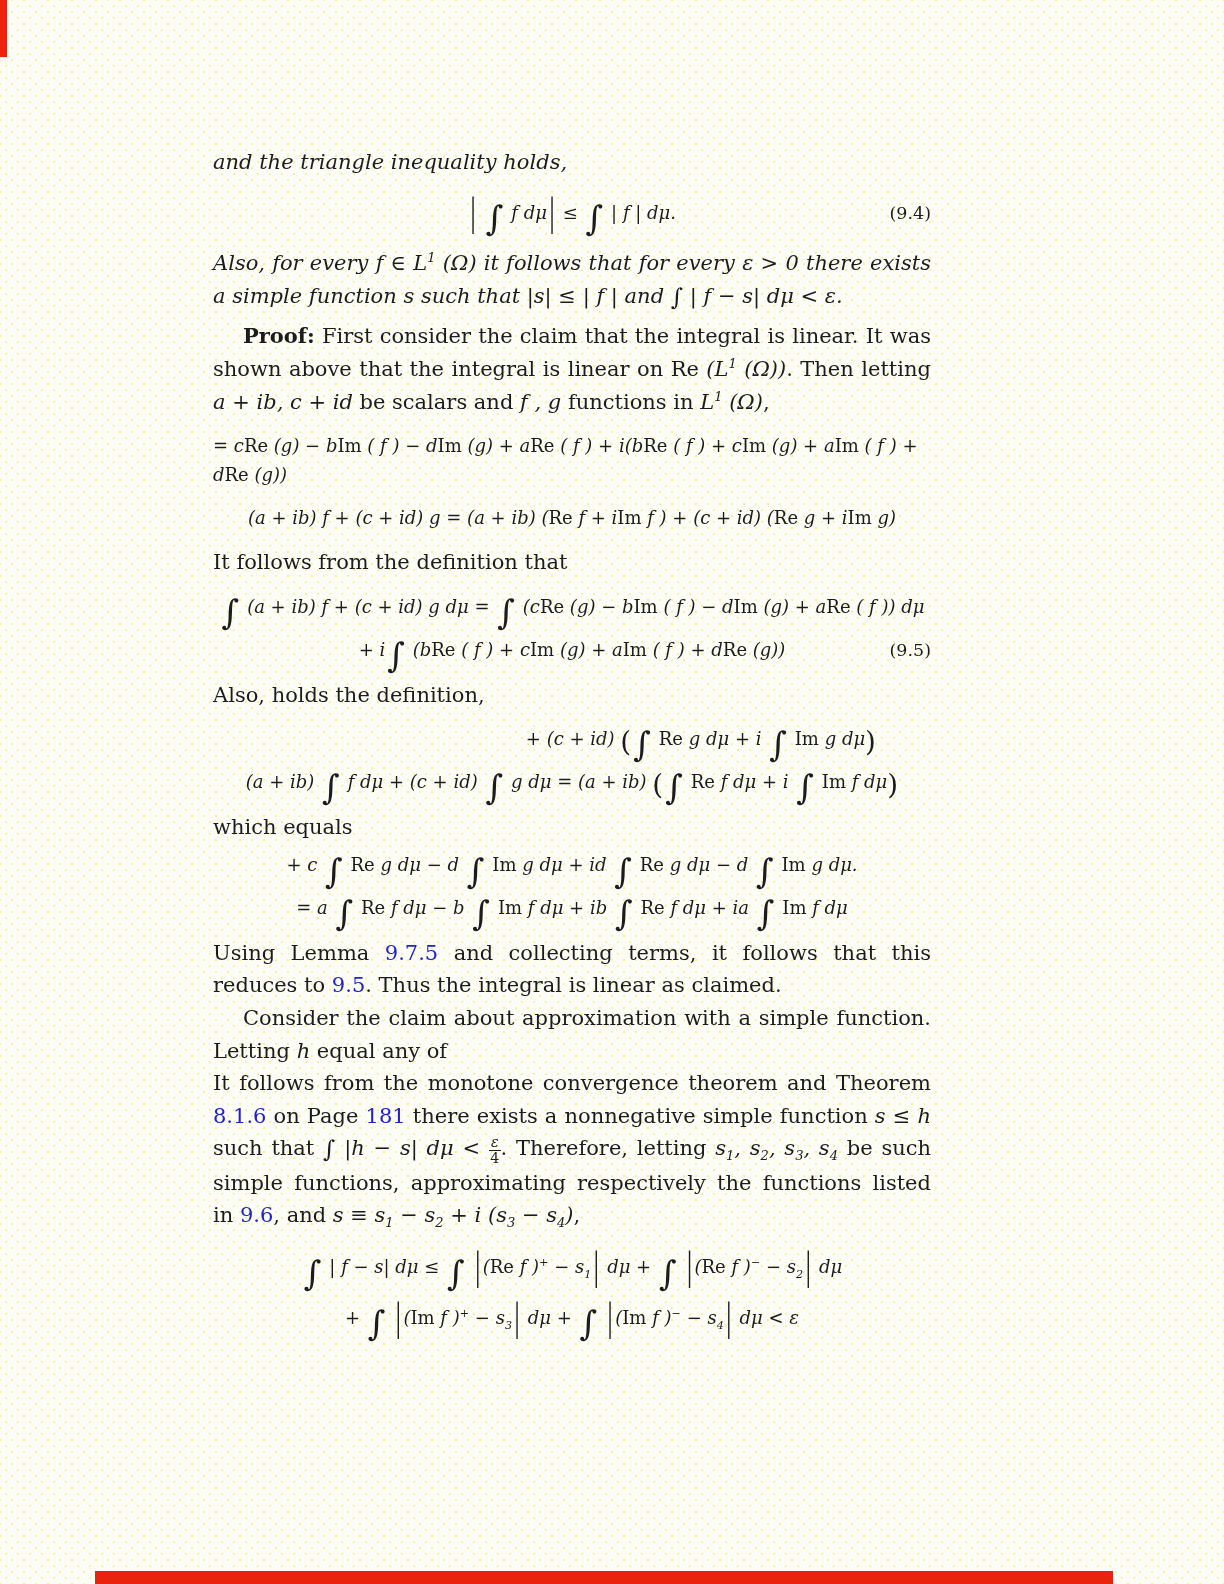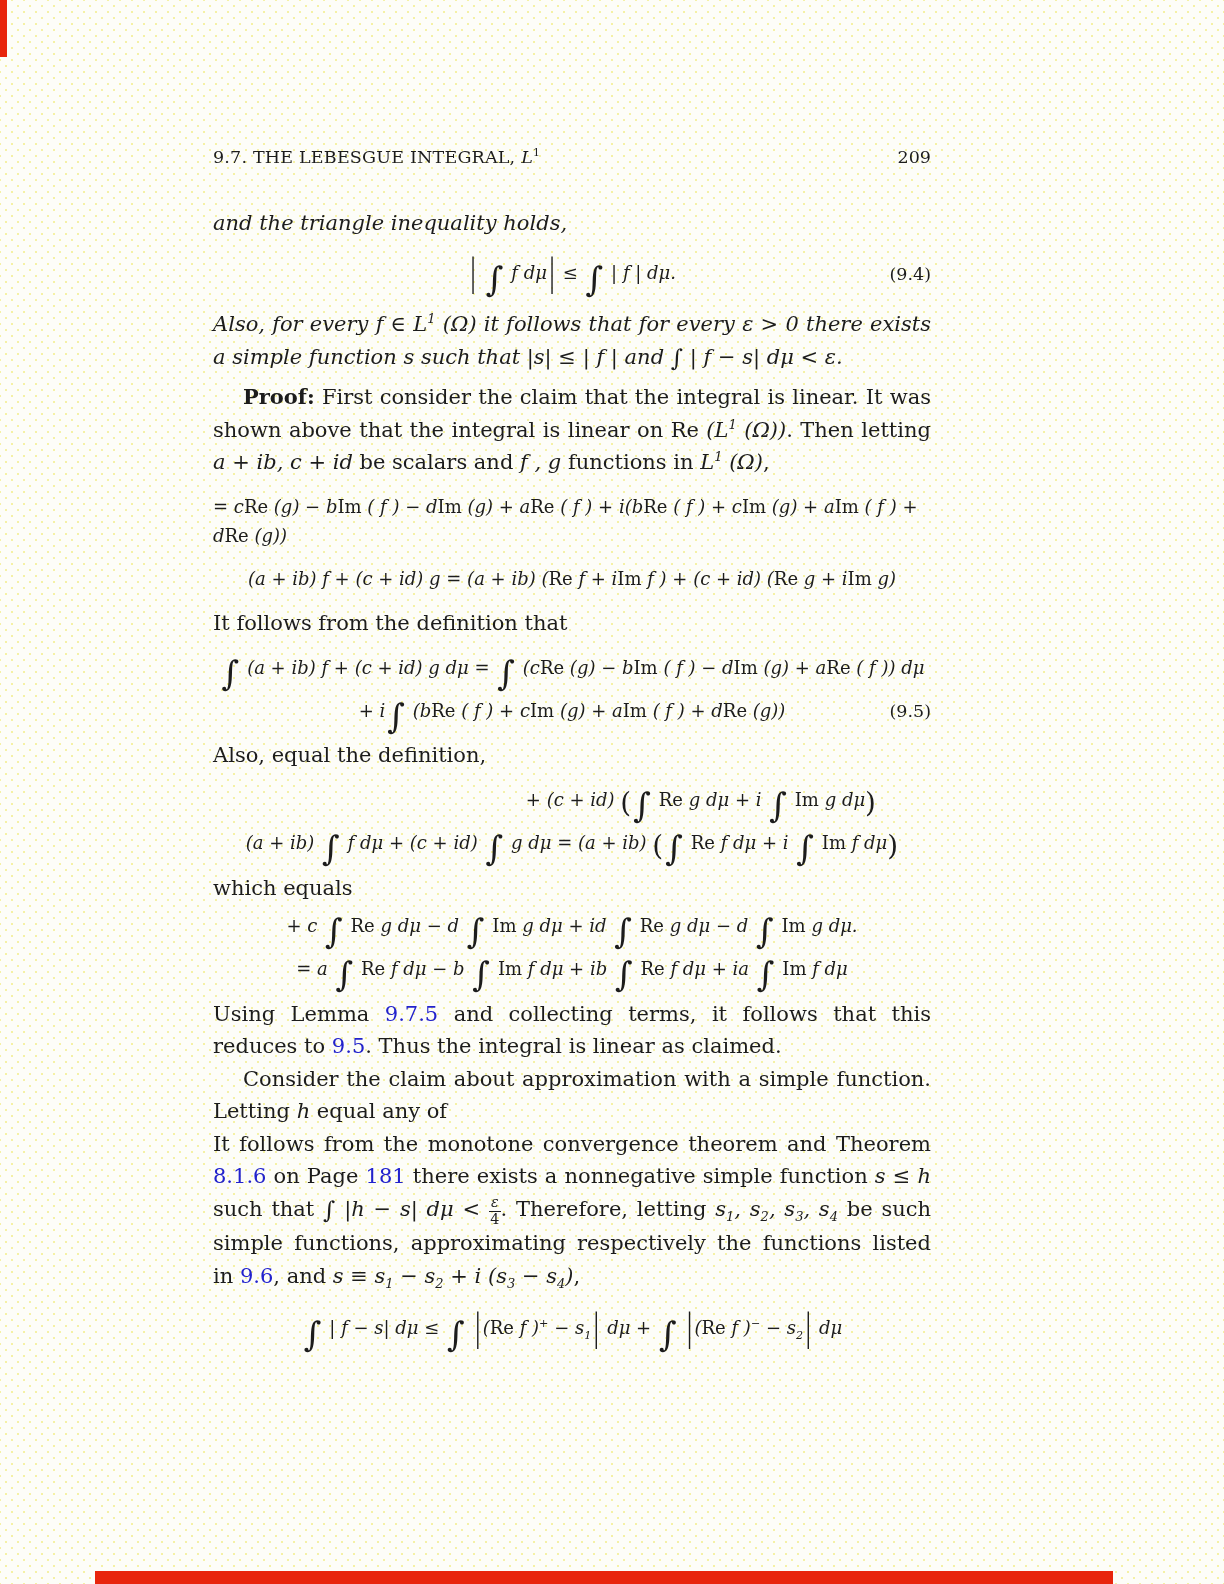--- a/index.html
+++ b/index.html
@@ -53,24 +53,20 @@
   .sp-sm{margin-top:8px;margin-bottom:8px;}
 </style>
 </head>
 <body style="--link: #2222cc; --red: #e8250c; --dot: #f5f1a5;">
 
 <div class="marker left"></div>
 <div class="marker bottom"></div>
 
 <div class="content">
 
-  <div class="pagehead">
-    <span class="sec">9.7.  THE LEBESGUE INTEGRAL, <span class="var">L</span><sup>1</sup></span>
-    <span>209</span>
-  </div>
 
   <p class="it">and the triangle inequality holds,</p>
 
   <div class="display eqrow sp-lg">
     <span><span class="tall">|</span> <span class="in">∫</span> f dμ<span class="tall">|</span> ≤ <span class="in">∫</span> | f | dμ.</span>
     <span class="eqnum">(9.4)</span>
   </div>
 
   <p class="it mb8">Also, for every f ∈ L<sup>1</sup> (Ω) it follows that for every ε &gt; 0 there exists a simple function s such that |s| ≤ | f | and <span class="in">∫</span> | f − s| dμ &lt; ε.</p>
 
@@ -80,31 +76,32 @@
   <div class="display sp-md">(a + ib) f + (c + id) g = (a + ib) (<span class="rm">Re</span> f + i<span class="rm">Im</span> f ) + (c + id) (<span class="rm">Re</span> g + i<span class="rm">Im</span> g)</div>
 
   <p>It follows from the definition that</p>
 
   <div class="display sp-md"><span class="in">∫</span> (a + ib) f + (c + id) g dμ = <span class="in">∫</span> (c<span class="rm">Re</span> (g) − b<span class="rm">Im</span> ( f ) − d<span class="rm">Im</span> (g) + a<span class="rm">Re</span> ( f )) dμ</div>
   <div class="display eqrow sp-md">
     <span>+ i<span class="in">∫</span> (b<span class="rm">Re</span> ( f ) + c<span class="rm">Im</span> (g) + a<span class="rm">Im</span> ( f ) + d<span class="rm">Re</span> (g))</span>
     <span class="eqnum">(9.5)</span>
   </div>
 
-  <p>Also, equal the definition,</p>
+  <p>Also, holds the definition,</p>
 
   <div class="display right sp-md">+ (c + id) <span class="bigp">(</span><span class="in">∫</span> <span class="rm">Re</span> g dμ + i <span class="in">∫</span> <span class="rm">Im</span> g dμ<span class="bigp">)</span></div>
   <div class="display sp-md">(a + ib) <span class="in">∫</span> f dμ + (c + id) <span class="in">∫</span> g dμ  =  (a + ib) <span class="bigp">(</span><span class="in">∫</span> <span class="rm">Re</span> f dμ + i <span class="in">∫</span> <span class="rm">Im</span> f dμ<span class="bigp">)</span></div>
 
   <p>which equals</p>
 
   <div class="display sp-sm">+ c <span class="in">∫</span> <span class="rm">Re</span> g dμ − d <span class="in">∫</span> <span class="rm">Im</span> g dμ + id <span class="in">∫</span> <span class="rm">Re</span> g dμ − d <span class="in">∫</span> <span class="rm">Im</span> g dμ.</div>
   <div class="display sp-md">=  a <span class="in">∫</span> <span class="rm">Re</span> f dμ − b <span class="in">∫</span> <span class="rm">Im</span> f dμ + ib <span class="in">∫</span> <span class="rm">Re</span> f dμ + ia <span class="in">∫</span> <span class="rm">Im</span> f dμ</div>
 
   <p>Using Lemma <span class="ref">9.7.5</span> and collecting terms, it follows that this reduces to <span class="ref">9.5</span>.  Thus the integral is linear as claimed.</p>
   <p class="indent">Consider the claim about approximation with a simple function.  Letting <span class="var">h</span> equal any of</p>
 
 
   <p>It follows from the monotone convergence theorem and Theorem <span class="ref">8.1.6</span> on Page <span class="ref">181</span> there exists a nonnegative simple function <span class="var">s ≤ h</span> such that <span class="var"><span class="in">∫</span> |h − s| dμ</span> &lt; <span class="frac"><span class="fn">ε</span><span class="fd">4</span></span>.  Therefore, letting <span class="var">s<sub>1</sub>, s<sub>2</sub>, s<sub>3</sub>, s<sub>4</sub></span> be such simple functions, approximating respectively the functions listed in <span class="ref">9.6</span>, and <span class="var">s ≡ s<sub>1</sub> − s<sub>2</sub> + i (s<sub>3</sub> − s<sub>4</sub>)</span>,</p>
 
   <div class="display sp-lg"><span class="in">∫</span> | f − s| dμ ≤ <span class="in">∫</span> <span class="tall">|</span>(<span class="rm">Re</span> f )<sup>+</sup> − s<sub>1</sub><span class="tall">|</span> dμ + <span class="in">∫</span> <span class="tall">|</span>(<span class="rm">Re</span> f )<sup>−</sup> − s<sub>2</sub><span class="tall">|</span> dμ</div>
+  <div class="display sp-sm">+ <span class="in">∫</span> <span class="tall">|</span>(<span class="rm">Im</span> f )<sup>+</sup> − s<sub>3</sub><span class="tall">|</span> dμ + <span class="in">∫</span> <span class="tall">|</span>(<span class="rm">Im</span> f )<sup>−</sup> − s<sub>4</sub><span class="tall">|</span> dμ &lt; ε</div>
 
 </div>
 
 </body></html>

